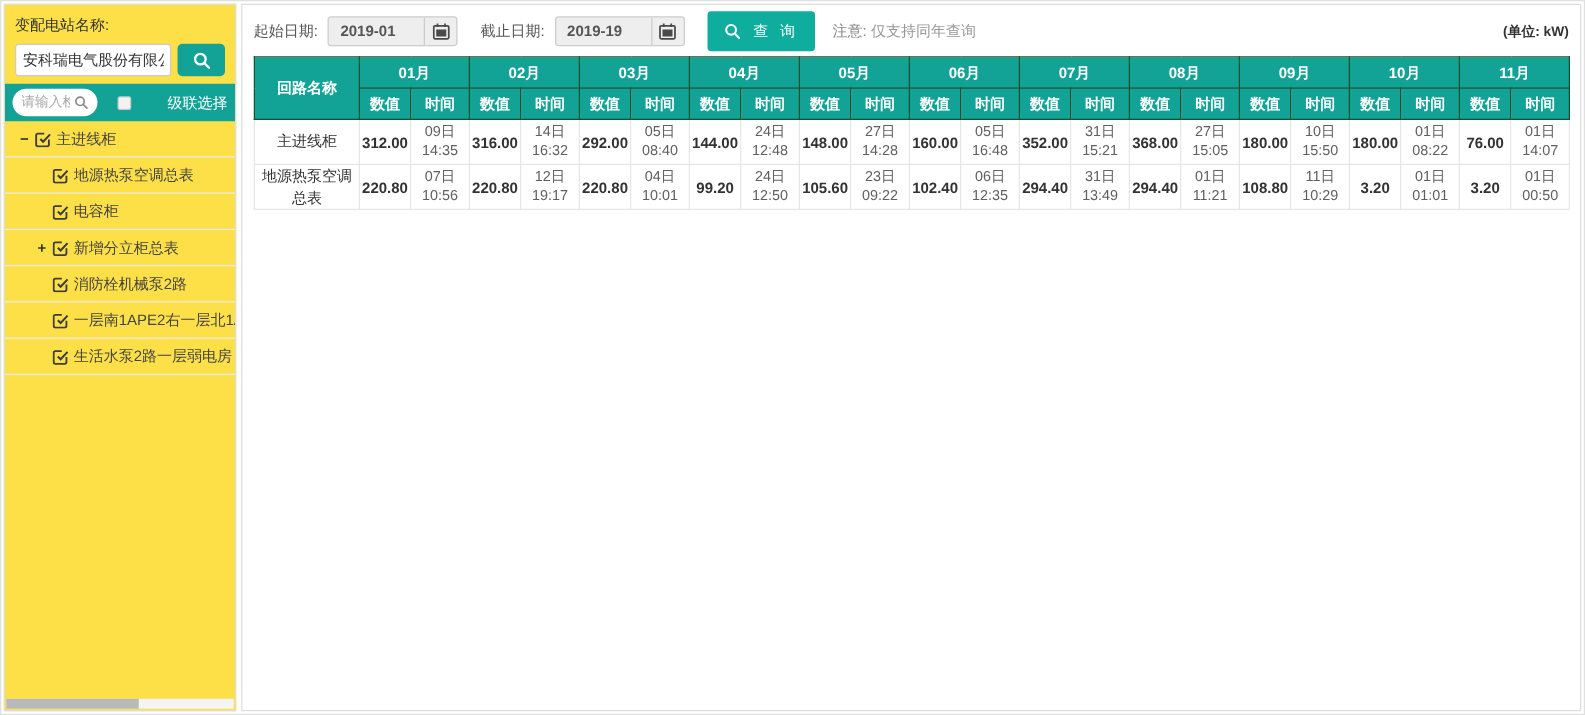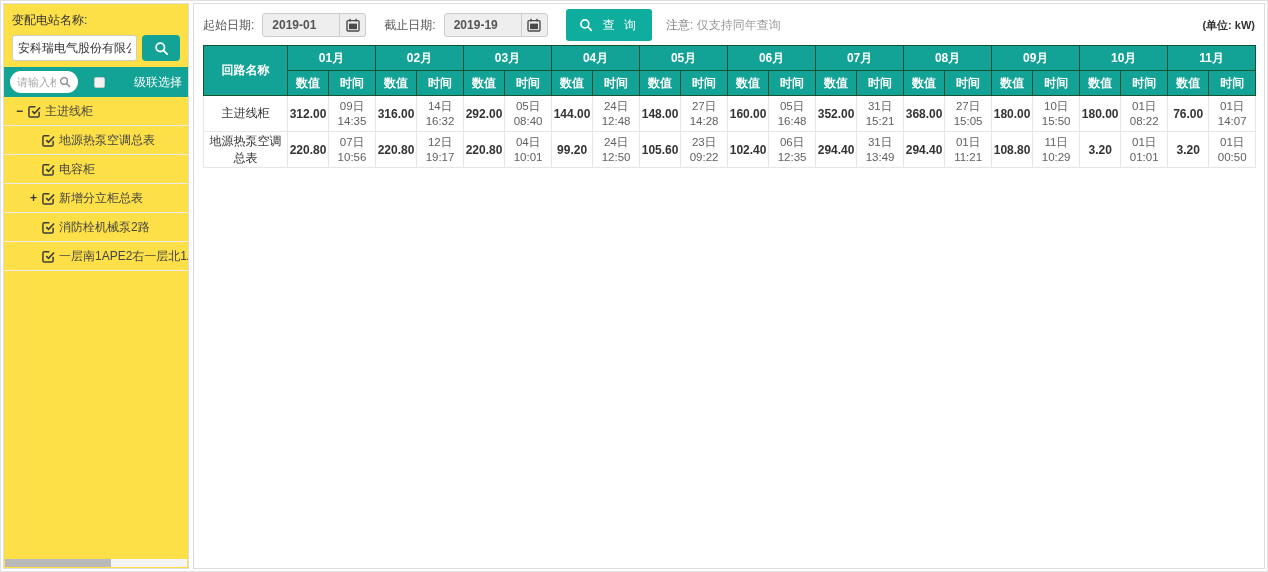--- a/index.html
+++ b/index.html
@@ -134,20 +134,29 @@
           <span>消防栓机械泵2路</span>
         </div>
         <div class="tree-row lvl1">
           <span class="cbx">
             <svg width="13" height="13" viewBox="0 0 14 14">
               <path d="M12 7.2v4.3a1.5 1.5 0 0 1-1.5 1.5h-8A1.5 1.5 0 0 1 1 11.5v-8A1.5 1.5 0 0 1 2.5 2H8" fill="none" stroke="#3d3d3d" stroke-width="1.6"></path>
               <path d="M4.6 6.6l2.4 2.4 6-6.3" fill="none" stroke="#3d3d3d" stroke-width="1.8"></path>
             </svg>
           </span>
           <span>一层南1APE2右一层北1APE1左</span>
+        </div>
+        <div class="tree-row lvl1">
+          <span class="cbx">
+            <svg width="13" height="13" viewBox="0 0 14 14">
+              <path d="M12 7.2v4.3a1.5 1.5 0 0 1-1.5 1.5h-8A1.5 1.5 0 0 1 1 11.5v-8A1.5 1.5 0 0 1 2.5 2H8" fill="none" stroke="#3d3d3d" stroke-width="1.6"></path>
+              <path d="M4.6 6.6l2.4 2.4 6-6.3" fill="none" stroke="#3d3d3d" stroke-width="1.8"></path>
+            </svg>
+          </span>
+          <span>生活水泵2路一层弱电房</span>
         </div>
       </div>
 
     <div class="hscroll">
       <div class="hscroll-thumb"></div>
     </div>
   </div>
 
   <div class="main">
     <div class="toolbar">

